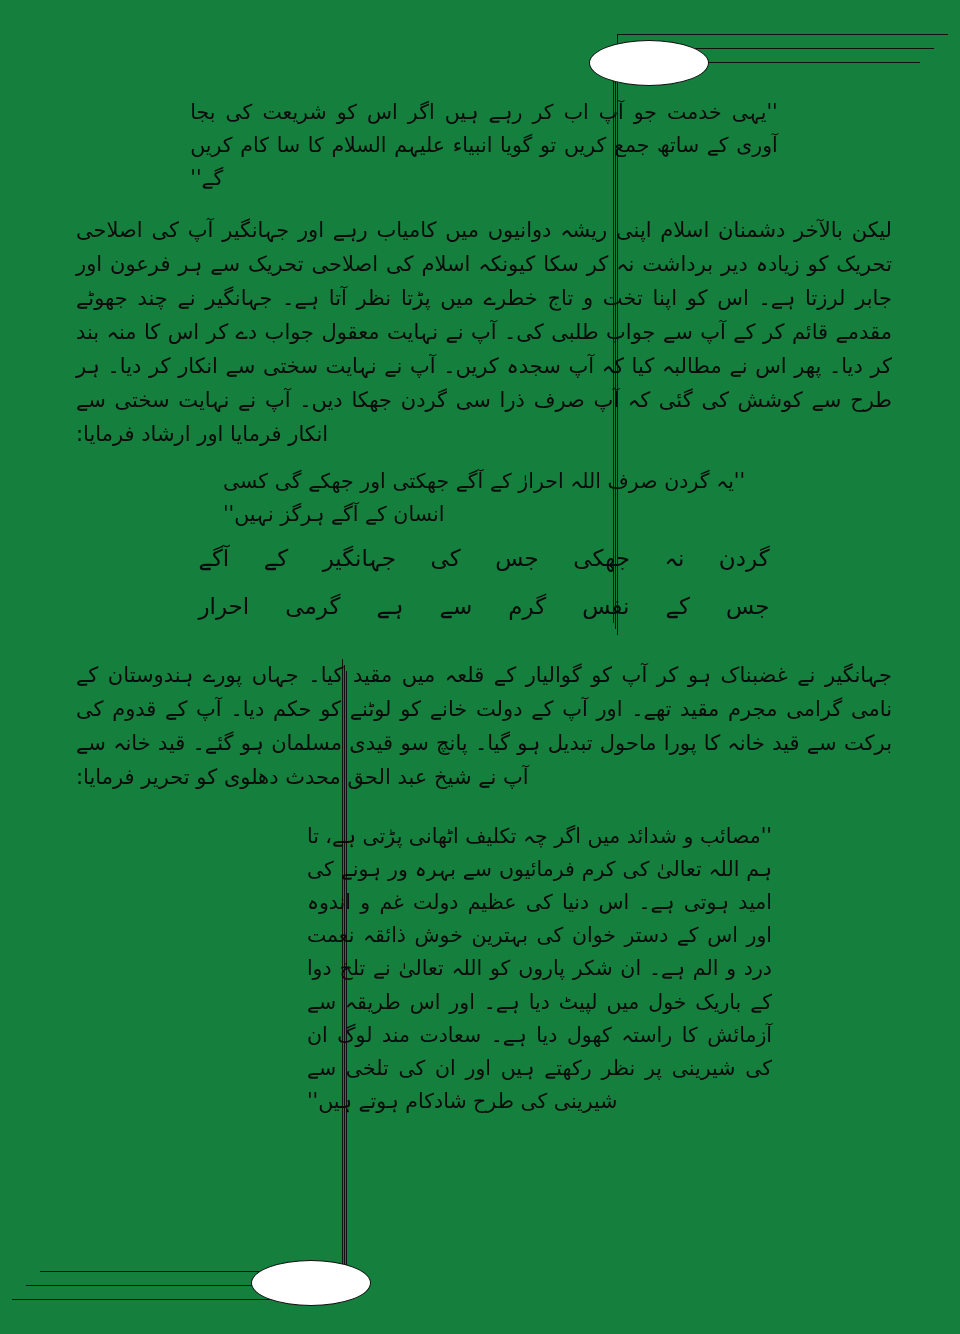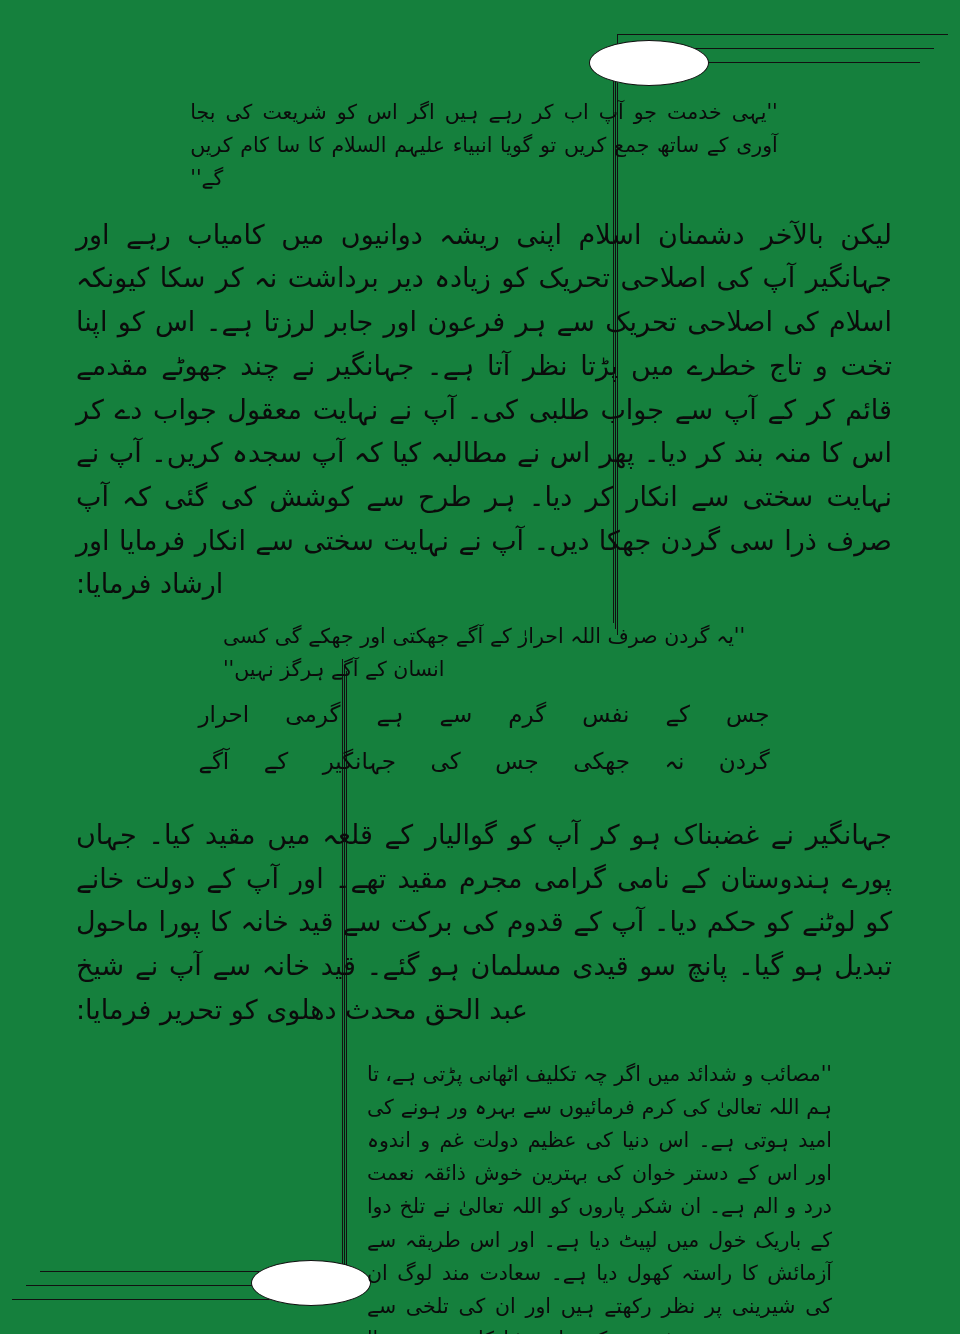--- a/index.html
+++ b/index.html
@@ -48,39 +48,39 @@
     left: 76px;
     width: 816px;
     direction: rtl;
     text-align: justify;
     text-align-last: left;
     font-family: "DejaVu Sans", sans-serif;
     color: #0b0b0b;
   }
 
   .para {
-    font-size: 27px;
+    font-size: 21px;
     line-height: 1.62;
     margin: 17px 0 4px 0;
     direction: rtl;
     unicode-bidi: isolate;
   }
 
   .quote {
     font-size: 20.5px;
     line-height: 1.62;
     margin: 0 auto 6px auto;
     width: 72%;
     direction: rtl;
     text-align: justify;
     text-align-last: left;
     unicode-bidi: isolate;
   }
   .quote.narrow { width: 64%; }
-  .quote.deep   { width: 57%; margin-right: 60px; }
+  .quote.deep   { width: 57%; margin-right: 120px; }
 
   .verse {
     font-size: 23px;
     line-height: 1.9;
     margin: 4px auto 2px auto;
     width: 70%;
     direction: rtl;
     text-align: justify;
     text-align-last: justify;
     unicode-bidi: isolate;
@@ -108,22 +108,22 @@
   <div class="body">
 
     <div class="quote">''یہی خدمت جو آپ اب کر رہے ہیں اگر اس کو شریعت کی بجا آوری کے ساتھ جمع کریں تو گویا انبیاء علیہم السلام کا سا کام کریں گے''</div>
 
     <div class="para">لیکن بالآخر دشمنان اسلام اپنی ریشہ دوانیوں میں کامیاب رہے اور جہانگیر آپ کی اصلاحی تحریک کو زیادہ دیر برداشت نہ کر سکا کیونکہ اسلام کی اصلاحی تحریک سے ہر فرعون اور جابر لرزتا ہے۔ اس کو اپنا تخت و تاج خطرے میں پڑتا نظر آتا ہے۔ جہانگیر نے چند جھوٹے مقدمے قائم کر کے آپ سے جواب طلبی کی۔ آپ نے نہایت معقول جواب دے کر اس کا منہ بند کر دیا۔ پھر اس نے مطالبہ کیا کہ آپ سجدہ کریں۔ آپ نے نہایت سختی سے انکار کر دیا۔ ہر طرح سے کوشش کی گئی کہ آپ صرف ذرا سی گردن جھکا دیں۔ آپ نے نہایت سختی سے انکار فرمایا اور ارشاد فرمایا:</div>
 
     <div class="spacer-sm"></div>
 
     <div class="quote narrow">''یہ گردن صرف اللہ احرارٰ کے آگے جھکتی اور جھکے گی کسی انسان کے آگے ہرگز نہیں''</div>
 
+    <div class="verse">گردن  نہ  جھکی  جس  کی  جہانگیر  کے  آگے</div>
     <div class="verse">جس  کے  نفس  گرم  سے  ہے  گرمی  احرار</div>
-    <div class="verse">گردن  نہ  جھکی  جس  کی  جہانگیر  کے  آگے</div>
 
     <div class="spacer-sm"></div>
 
     <div class="para">جہانگیر نے غضبناک ہو کر آپ کو گوالیار کے قلعہ میں مقید کیا۔ جہاں پورے ہندوستان کے نامی گرامی مجرم مقید تھے۔ اور آپ کے دولت خانے کو لوٹنے کو حکم دیا۔ آپ کے قدوم کی برکت سے قید خانہ کا پورا ماحول تبدیل ہو گیا۔ پانچ سو قیدی مسلمان ہو گئے۔ قید خانہ سے آپ نے شیخ عبد الحق محدث دھلوی کو تحریر فرمایا:</div>
 
     <div class="spacer-md"></div>
 
     <div class="quote deep">''مصائب و شدائد میں اگر چہ تکلیف اٹھانی پڑتی ہے، تا ہم اللہ تعالیٰ کی کرم فرمائیوں سے بہرہ ور ہونے کی امید ہوتی ہے۔ اس دنیا کی عظیم دولت غم و اندوہ اور اس کے دستر خوان کی بہترین خوش ذائقہ نعمت درد و الم ہے۔ ان شکر پاروں کو اللہ تعالیٰ نے تلخ دوا کے باریک خول میں لپیٹ دیا ہے۔ اور اس طریقہ سے آزمائش کا راستہ کھول دیا ہے۔ سعادت مند لوگ ان کی شیرینی پر نظر رکھتے ہیں اور ان کی تلخی سے شیرینی کی طرح شادکام ہوتے ہیں''</div>
 
   </div>

